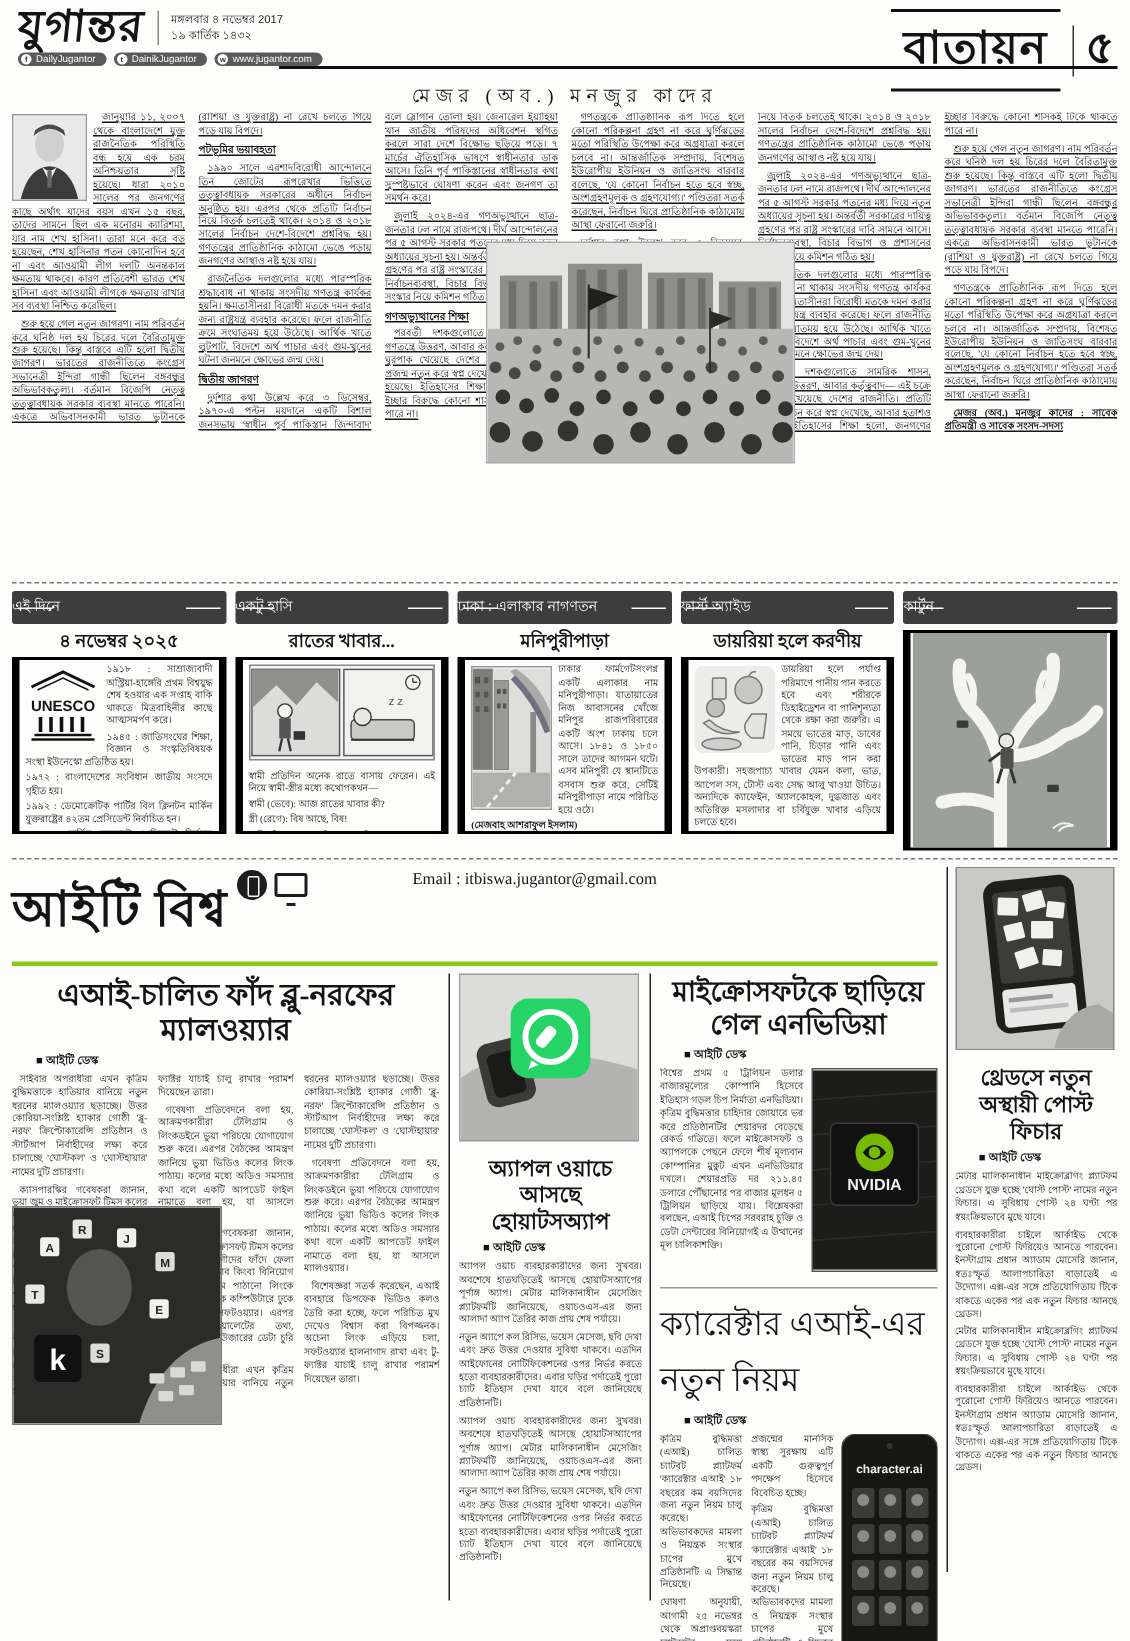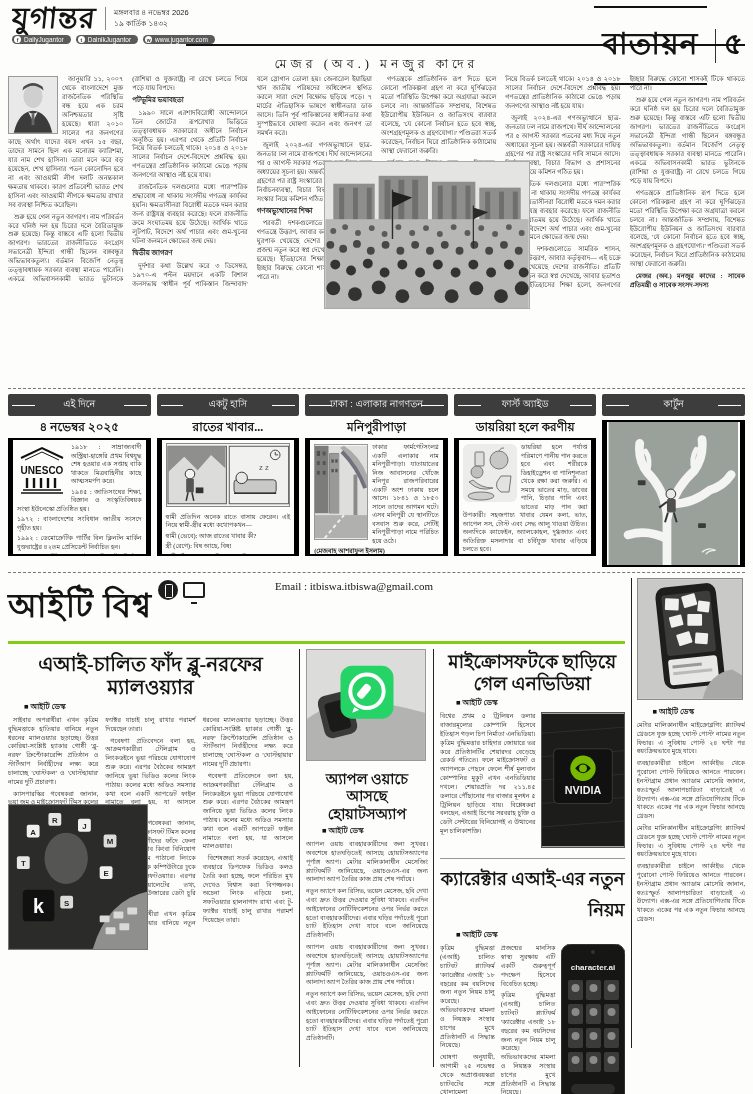--- a/index.html
+++ b/index.html
@@ -13,43 +13,43 @@
   .logo { font-size:29px; font-weight:900; letter-spacing:1px; transform:skewX(-6deg); line-height:1; }
   .dateblock { border-left:1px solid #888; margin-left:9px; padding-left:8px; margin-top:3px;
     font-family:"Liberation Sans", sans-serif; font-size:7.5px; line-height:1.5; color:#222; }
   .socials { position:absolute; left:4px; top:31px; display:flex; gap:5px; }
   .pill { background:#5a5a5a; color:#fff; font-family:"Liberation Sans", sans-serif; font-size:6.5px;
     border-radius:8px; padding:1px 7px 1px 2px; display:flex; align-items:center; gap:3px; }
   .pill .dot { width:7px; height:7px; border-radius:50%; background:#fff; color:#333; font-size:5px;
     display:flex; align-items:center; justify-content:center; font-weight:bold; }
   .mast-right { position:absolute; right:2px; top:2px; display:flex; align-items:center; gap:8px; }
   .batayon { font-size:30px; font-weight:bold; border-top:2px solid #111; border-bottom:2px solid #111;
-    padding:12px 8px; letter-spacing:1px; }
+    padding:0 8px; letter-spacing:1px; }
   .pageno-sep { width:1px; height:34px; background:#333; }
   .pageno { font-size:30px; font-weight:bold; }
   .mast-rule { border-bottom:2.5px solid #111; margin:0 0 3px 178px; position:relative; top:-6px; }
 
   
   .kicker { text-align:center; font-size:12.5px; letter-spacing:4px; margin-top:2px; }
   .headline { text-align:center; font-size:30px; font-weight:bold; line-height:1.1; margin:3px 0 7px; }
   .article-cols { column-count:6; column-gap:9px; column-fill:balance; text-align:justify;
     font-size:6.5px; line-height:1.38; height:308px; overflow:hidden; position:relative; }
-  .article-cols p { margin-bottom:3px; text-indent:6px; }
+  .article-cols p { margin-bottom:3px; text-indent:6px;text-decoration:underline; }
   .subhead { font-weight:bold; font-size:7px; text-indent:0 !important; }
   .author-photo { float:left; width:50px; height:58px; margin:1px 4px 3px 0; border:1px solid #999; }
   .crowd-photo { position:absolute; left:316px; top:86px; width:206px; height:148px; z-index:3;
     background:#fff; border:1px solid #aaa; }
   .author-note { font-weight:bold; }
 
   .dashsep { border-top:1.5px dashed #777; margin:5px 0; }
 
   
   .features { display:flex; gap:6px; }
   .feature { width:143.5px; }
-  .feature-tab { position:relative; background:#3d3d3d; color:#fff; text-align:center;
+  .feature-tab { position:relative; background:#3d3d3d; color:#fff; 
     font-size:9.5px; padding:3px 0 4px; border-radius:2px; font-family:"Liberation Sans", sans-serif; }
   .feature-tab::before, .feature-tab::after { content:""; position:absolute; top:50%; height:1px;
     background:#fff; width:16%; }
   .feature-tab::before { left:4px; } .feature-tab::after { right:4px; }
   .feature-title { text-align:center; font-weight:bold; font-size:12px; margin:5px 0 4px; line-height:1.1; }
   .feature-box { border:2.5px solid #000; border-left-width:5px; border-right-width:5px;
     padding:3px 4px; font-size:6.3px; line-height:1.35; text-align:justify; height:118px; overflow:hidden; }
   .feature-box p { margin-bottom:2px; }
   .unesco-logo { float:left; width:50px; height:52px; margin:1px 4px 2px 0; }
   .comic { width:100%; height:64px; border:1px solid #888; background:#f2f2f0; margin-bottom:3px; }
@@ -84,42 +84,42 @@
   .wa-photo { width:120px; height:112px; border:1px solid #999; }
   .wa-title { font-size:14.5px; font-weight:bold; text-align:center; line-height:1.2; margin:6px 0 2px; }
   .wa-body { font-size:6.3px; line-height:1.4; text-align:justify; height:255px; overflow:hidden; }
   .wa-body p { margin-bottom:3px; }
   .col-nv { flex:1; }
   .nv-title { font-size:18.5px; font-weight:bold; text-align:center; line-height:1.2; margin:2px 0 2px; }
   .nv-flex { display:flex; gap:5px; }
   .nv-text { flex:1; font-size:6.3px; line-height:1.4; text-align:justify; height:138px; overflow:hidden; }
   .nv-photo { width:84px; height:136px; border:1px solid #555; }
   .char-article { margin-top:8px; border-top:1px solid #999; padding-top:4px; }
-  .char-title { font-size:18px; font-weight:bold; text-align:right; margin:2px 0 2px; }
+  .char-title { font-size:22px; font-weight:normal; text-align:left; margin:2px 0 2px; }
   .char-flex { display:flex; gap:5px; }
   .char-text { flex:1; column-count:2; column-gap:6px; font-size:6.3px; line-height:1.4;
     text-align:justify; height:196px; overflow:hidden; }
   .char-text p { margin-bottom:3px; }
   .char-photo { width:64px; height:186px; }
   .it-right { width:116px; border-left:1px solid #222; padding-left:5px; }
   .threads-photo { width:106px; height:122px; border:1px solid #888; }
   .threads-title { font-size:14.5px; font-weight:bold; text-align:center; line-height:1.25; margin:5px 0 2px; }
   .threads-body { font-size:6.3px; line-height:1.4; text-align:justify; height:268px; overflow:hidden; }
   .threads-body p { margin-bottom:3px; }
 </style>
 </head>
 <body>
 
 <div class="page">
 
   <div class="masthead">
     <div class="mast-left">
       <div class="logo">যুগান্তর</div>
       <div class="dateblock">
-        <div>মঙ্গলবার ৪ নভেম্বর 2026</div>
+        <div>মঙ্গলবার ৪ নভেম্বর 2017</div>
         <div>১৯ কার্তিক ১৪৩২</div>
       </div>
     </div>
     <div class="socials">
       <div class="pill">
         <span class="dot">f</span>
         <span>DailyJugantor</span>
       </div>
       <div class="pill">
         <span class="dot">t</span>
@@ -396,21 +396,21 @@
   <div class="dashsep"></div>
 
   <div class="it-wrap">
     <div class="it-main">
       <div class="it-head">
         <div class="it-logo">আইটি বিশ্ব</div>
         <div class="it-icons">
           <div class="icon-phone"></div>
           <div class="icon-monitor"></div>
         </div>
-        <div class="it-email">Email : itbiswa.itbiswa@gmail.com</div>
+        <div class="it-email">Email : itbiswa.jugantor@gmail.com</div>
       </div>
 
       <div class="it-cols">
 
         <div class="col-malware">
           <h2 class="mal-title">এআই-চালিত ফাঁদ ব্লু-নরফের ম্যালওয়্যার</h2>
           <div class="byline">■ আইটি ডেস্ক</div>
           <div class="mal-body">
             <p>সাইবার অপরাধীরা এখন কৃত্রিম বুদ্ধিমত্তাকে হাতিয়ার বানিয়ে নতুন ধরনের ম্যালওয়্যার ছড়াচ্ছে। উত্তর কোরিয়া-সংশ্লিষ্ট হ্যাকার গোষ্ঠী 'ব্লু-নরফ' ক্রিপ্টোকারেন্সি প্রতিষ্ঠান ও স্টার্টআপ নির্বাহীদের লক্ষ্য করে চালাচ্ছে 'ঘোস্টকল' ও 'ঘোস্টহায়ার' নামের দুটি প্রচারণা।</p>
             <p>ক্যাসপারস্কির গবেষকরা জানান, ভুয়া জুম ও মাইক্রোসফট টিমস কলের মাধ্যমে ভুক্তভোগীদের ফাঁদে ফেলা হয়। চাকরির প্রস্তাব কিংবা বিনিয়োগ আলোচনার নামে পাঠানো লিংকে ক্লিক করলেই ম্যাক কম্পিউটারে ঢুকে পড়ে ক্ষতিকর সফটওয়্যার। এরপর ডিজিটাল ওয়ালেটের তথ্য, পাসওয়ার্ড ও ব্রাউজারের ডেটা চুরি হয়ে যায়।</p>
@@ -562,20 +562,21 @@
             <rect x="52" y="36" width="15" height="12" rx="1" transform="rotate(6 59 42)"></rect>
             <rect x="40" y="54" width="14" height="12" rx="1" transform="rotate(-12 47 60)"></rect>
             <rect x="58" y="56" width="13" height="11" rx="1" transform="rotate(10 64 61)"></rect>
           </g>
           <rect x="28" y="80" width="50" height="26" rx="3" fill="#e8e8e6"></rect>
           <rect x="32" y="86" width="30" height="3" fill="#999"></rect>
           <rect x="32" y="93" width="40" height="3" fill="#bbb"></rect>
         </g>
         <path d="M66 122 Q72 96 96 92 L106 98 L106 122 Z" fill="#a8a8a6"></path>
       </svg>
+      <h3 class="threads-title">থ্রেডসে নতুন অস্থায়ী পোস্ট ফিচার</h3>
       <div class="byline">■ আইটি ডেস্ক</div>
       <div class="threads-body">
         <p>মেটার মালিকানাধীন মাইক্রোব্লগিং প্ল্যাটফর্ম থ্রেডসে যুক্ত হচ্ছে 'ঘোস্ট পোস্ট' নামের নতুন ফিচার। এ সুবিধায় পোস্ট ২৪ ঘণ্টা পর স্বয়ংক্রিয়ভাবে মুছে যাবে।</p>
         <p>ব্যবহারকারীরা চাইলে আর্কাইভ থেকে পুরোনো পোস্ট ফিরিয়েও আনতে পারবেন। ইনস্টাগ্রাম প্রধান অ্যাডাম মোসেরি জানান, স্বতঃস্ফূর্ত আলাপচারিতা বাড়াতেই এ উদ্যোগ। এক্স-এর সঙ্গে প্রতিযোগিতায় টিকে থাকতে একের পর এক নতুন ফিচার আনছে থ্রেডস।</p>
         <p>মেটার মালিকানাধীন মাইক্রোব্লগিং প্ল্যাটফর্ম থ্রেডসে যুক্ত হচ্ছে 'ঘোস্ট পোস্ট' নামের নতুন ফিচার। এ সুবিধায় পোস্ট ২৪ ঘণ্টা পর স্বয়ংক্রিয়ভাবে মুছে যাবে।</p>
         <p>ব্যবহারকারীরা চাইলে আর্কাইভ থেকে পুরোনো পোস্ট ফিরিয়েও আনতে পারবেন। ইনস্টাগ্রাম প্রধান অ্যাডাম মোসেরি জানান, স্বতঃস্ফূর্ত আলাপচারিতা বাড়াতেই এ উদ্যোগ। এক্স-এর সঙ্গে প্রতিযোগিতায় টিকে থাকতে একের পর এক নতুন ফিচার আনছে থ্রেডস।</p>
       </div>
     </div>
   </div>
 

